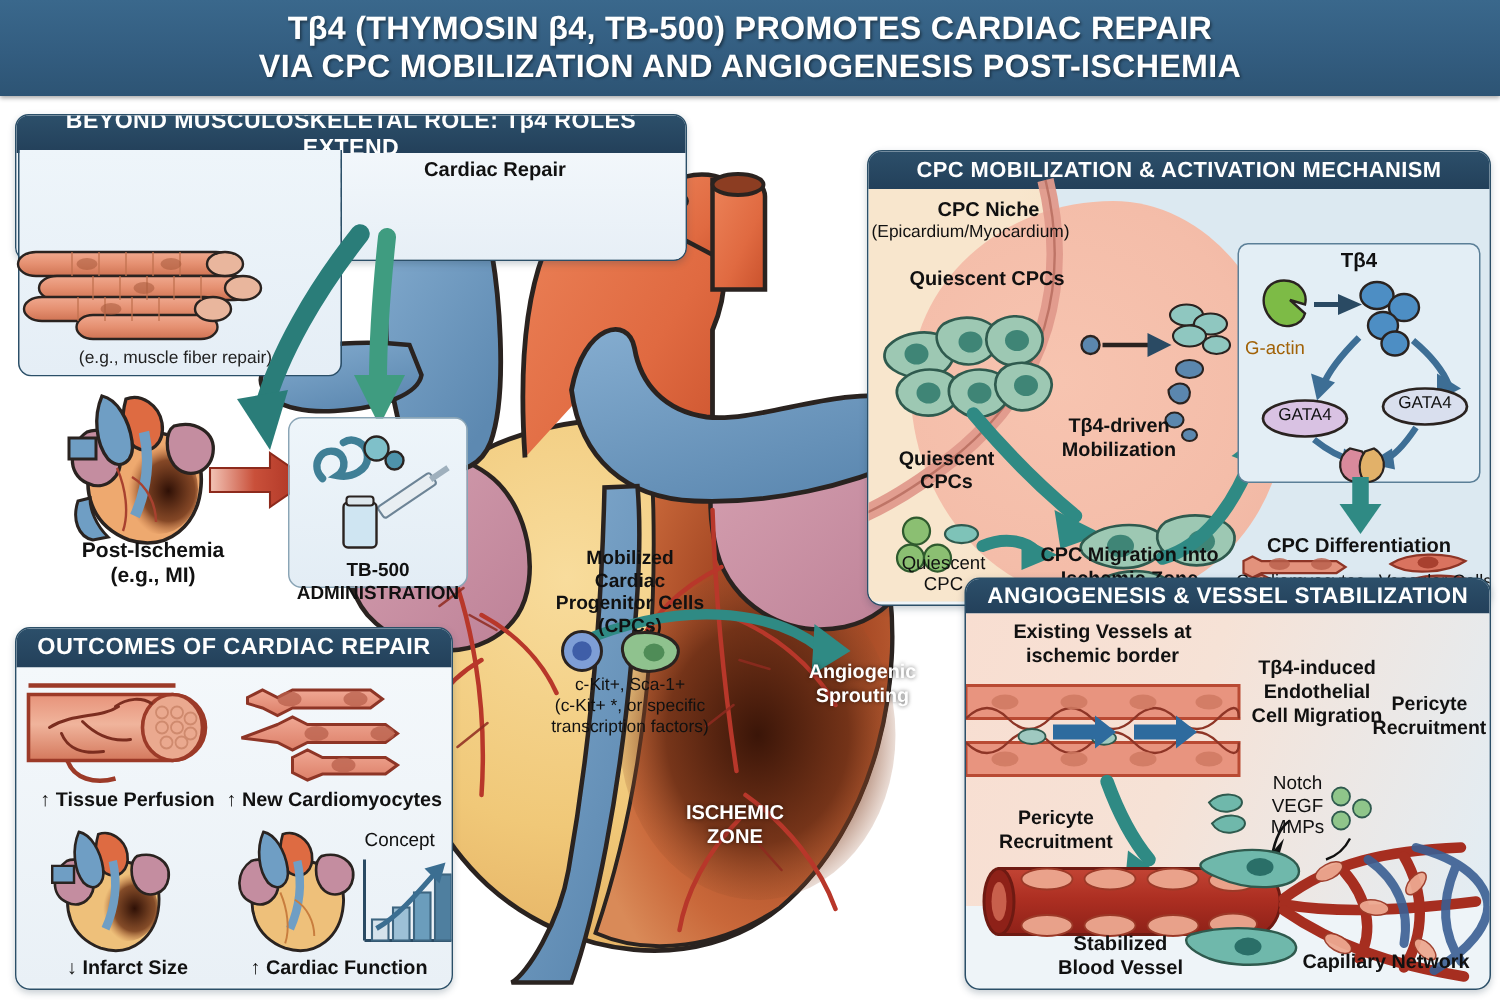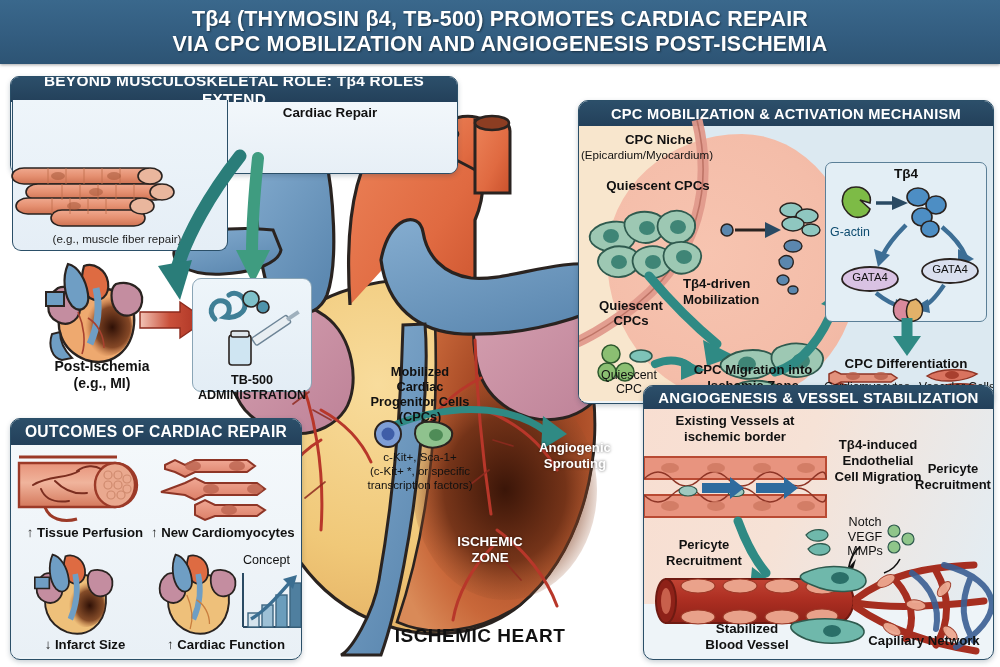--- a/index.html
+++ b/index.html
@@ -219,21 +219,20 @@
     <circle cx="18" cy="16" r="13" fill="#7e9ed6" stroke="#2a2320" stroke-width="2"></circle>
     <circle cx="18" cy="16" r="6.5" fill="#3f5ea8"></circle>
     <path d="M54,4 C72,2 84,10 82,18 C80,28 64,32 54,28 C44,24 40,8 54,4 Z" fill="#8fc28e" stroke="#2a2320" stroke-width="2"></path>
     <ellipse cx="66" cy="17" rx="7" ry="6" fill="#4f8c57"></ellipse>
   </svg>
 
   <div id="angioSproutLbl" class="heartLbl noSel" style="white-space:pre-line">Angiogenic
 Sprouting</div>
   <div id="ischemicZoneLbl" class="heartLbl noSel" style="white-space:pre-line">ISCHEMIC
 ZONE</div>
-  <div id="ischemicHeartLbl" class="heartLbl noSel">ISCHEMIC HEART</div>
 
   <div id="panelA" class="panel">
     <div class="panel-head noSel">BEYOND MUSCULOSKELETAL ROLE: Tβ4 ROLES EXTEND</div>
     <div class="panel-body">
       <div class="dashed-div"></div>
       <div class="mskTitle noSel">Musculoskeletal Application</div>
       <div class="mskSub noSel">(e.g., muscle fiber repair)</div>
       <div class="cardTitle noSel">Cardiac Repair</div>
     </div>
   </div>
@@ -514,21 +513,21 @@
         <path d="M62,28 L92,6 L92,40 Z" fill="#2f8a84"></path>
       </svg>
 
       <div class="cLbl cBold noSel" style="left:26px;top:6px;width:108px;text-align:center;font-size:13.3px">CPC Niche</div>
       <div class="cLbl noSel" style="left:2px;top:22px;width:162px;text-align:left;font-size:11.6px">(Epicardium/Myocardium)</div>
       <div class="cLbl cBold noSel" style="left:4px;top:52px;width:150px;text-align:center;font-size:13.3px">Quiescent CPCs</div>
       <div class="cLbl cBold noSel" style="left:6px;top:172px;width:92px;text-align:center;font-size:13.2px;line-height:1.16;white-space:pre-line">Quiescent
 CPCs</div>
       <div class="cLbl noSel" style="left:6px;top:242px;width:88px;text-align:center;font-size:12.4px;line-height:1.16;white-space:pre-line">Quiescent
 CPC</div>
-      <div class="cLbl cBold noSel" style="left:104px;top:150px;width:126px;text-align:left;font-size:13.2px;line-height:1.18;white-space:pre-line">Tβ4-driven
+      <div class="cLbl cBold noSel" style="left:104px;top:150px;width:126px;text-align:center;font-size:13.2px;line-height:1.18;white-space:pre-line">Tβ4-driven
 Mobilization</div>
       <div class="cLbl cBold noSel" style="left:88px;top:236px;width:172px;text-align:center;font-size:13.2px;line-height:1.18;white-space:pre-line">CPC Migration into
 Ischemic Zone</div>
 
       <div id="tb4Box">
         <div style="position:absolute;left:0;top:3px;width:100%;text-align:center;font-size:13.6px;font-weight:bold;color:#111">Tβ4</div>
         <svg style="position:absolute;left:6px;top:20px" width="148" height="132">
 
           <path d="M16,30 C6,20 10,4 24,4 C34,4 40,12 38,20 L28,17 L38,26 C36,34 24,38 16,30 Z" fill="#7dbb46" stroke="#2a2320" stroke-width="1.6"></path>
           <path d="M44,20 h20" stroke="#2a4a63" stroke-width="3.4"></path>
@@ -551,21 +550,21 @@
           <ellipse cx="118" cy="88" rx="28" ry="12" fill="#d9dfee" stroke="#2a2320" stroke-width="1.8"></ellipse>
 
           <path d="M44,110 C54,118 62,122 70,124" stroke="#3d6e95" stroke-width="4.2" fill="none"></path>
           <path d="M64,116 L80,126 L62,130 Z" fill="#3d6e95"></path>
           <path d="M112,102 C104,114 96,122 90,124" stroke="#3d6e95" stroke-width="4.2" fill="none"></path>
           <path d="M96,116 L80,126 L98,130 Z" fill="#3d6e95"></path>
 
           <path d="M68,116 C58,122 60,136 70,138 C80,140 82,126 76,118 Z" fill="#d98a9c" stroke="#2a2320" stroke-width="1.5"></path>
           <path d="M84,116 C94,122 92,136 82,138 C74,140 72,126 78,118 Z" fill="#e2b169" stroke="#2a2320" stroke-width="1.5"></path>
         </svg>
-        <div style="position:absolute;left:4px;top:62px;font-size:12.4px;color:#0c4a6e">G-actin</div>
+        <div style="position:absolute;left:4px;top:62px;font-size:12.4px;color:#a16207">G-actin</div>
         <div style="position:absolute;left:16px;top:108px;width:56px;text-align:center;font-size:11.4px;color:#111">GATA4</div>
         <div style="position:absolute;left:96px;top:100px;width:56px;text-align:center;font-size:11.4px;color:#111">GATA4</div>
       </div>
 
       <svg style="position:absolute;left:310px;top:192px" width="36" height="40">
         <path d="M18,0 v22" stroke="#2f8a84" stroke-width="11" fill="none"></path>
         <path d="M4,18 L32,18 L18,38 Z" fill="#2f8a84"></path>
       </svg>
       <div class="cLbl cBold noSel" style="left:244px;top:230px;width:166px;text-align:center;font-size:13.4px">CPC Differentiation</div>
 

